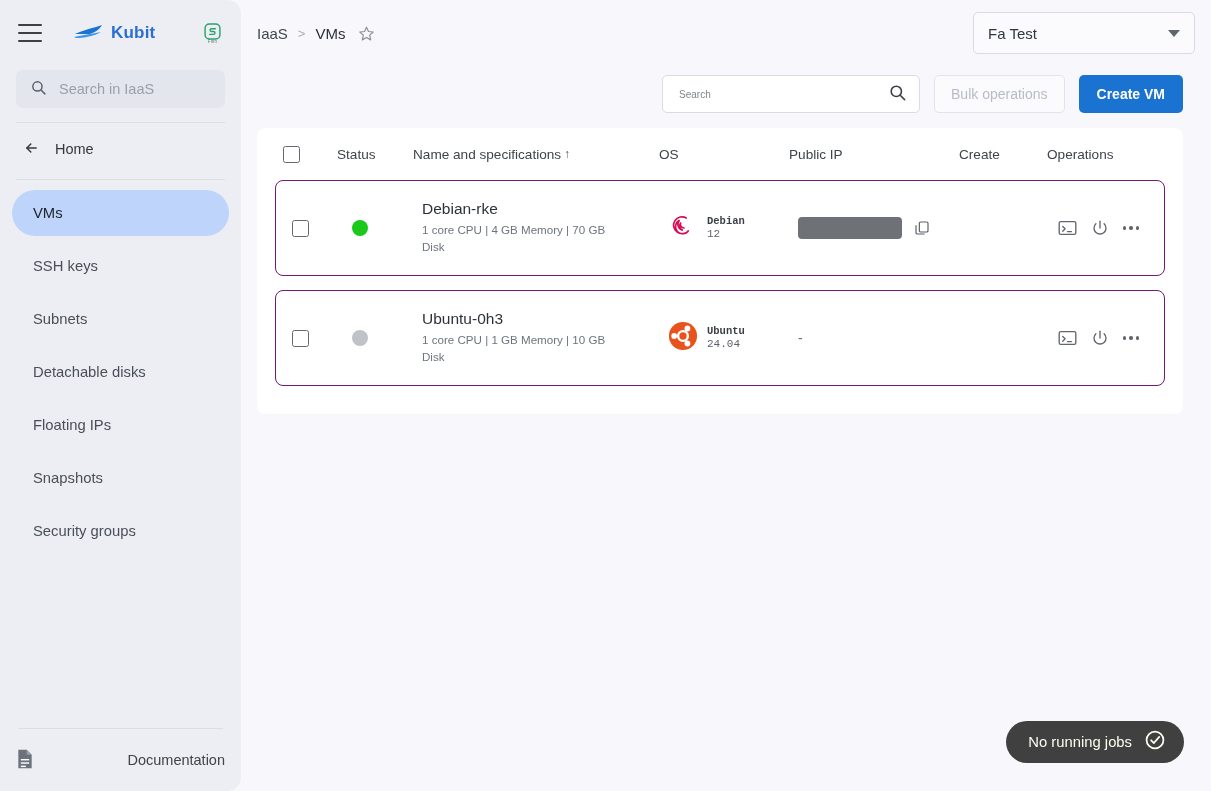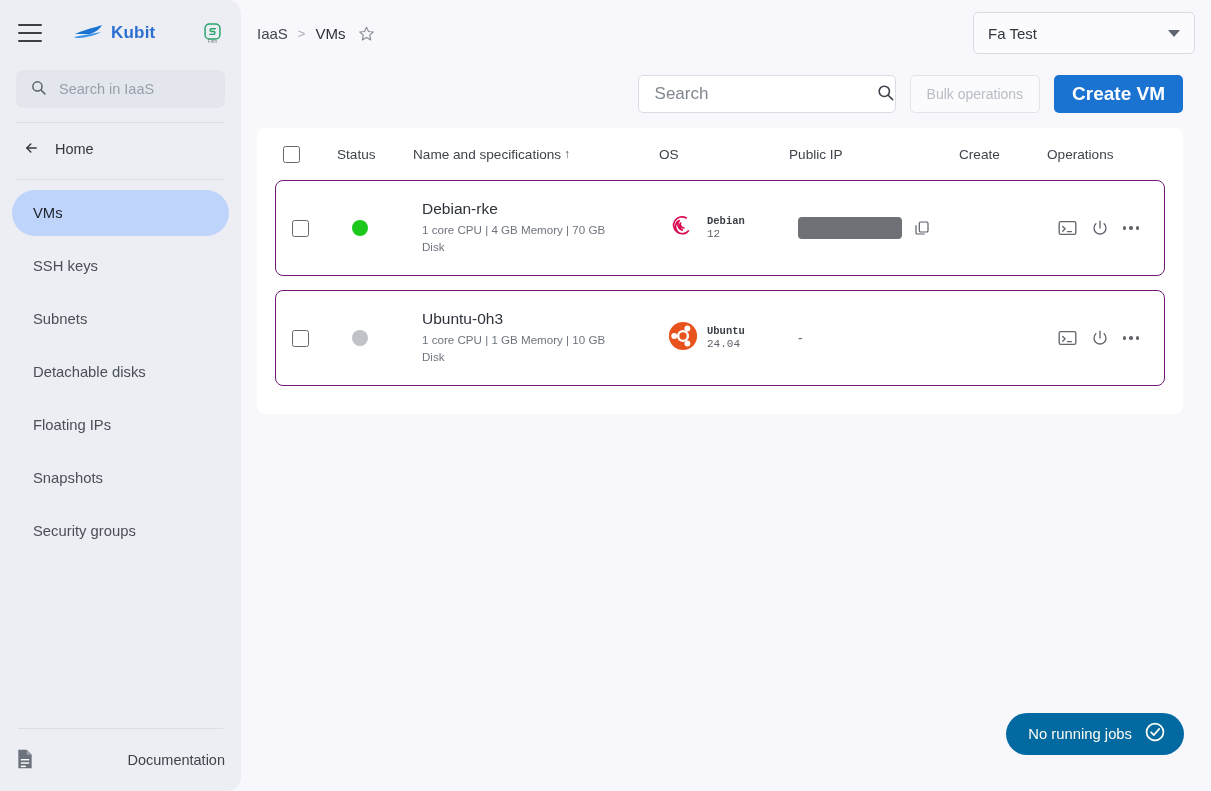--- a/index.html
+++ b/index.html
@@ -86,33 +86,33 @@
     border-top: 7px solid #5f6570; }
 
   .toolbar { height: 56px; display: flex; align-items: center; justify-content: flex-end;
     padding: 0 28px 0 0; gap: 14px; }
   .searchbox {
     width: 258px; height: 38px; background: #fff;
     border: 1px solid #d9dce4; border-radius: 5px;
     display: flex; align-items: center; padding: 0 12px 0 16px; cursor: text;
   }
   .searchbox input {
-    flex: 1; border: none; outline: none; font-size: 17px;
+    flex: 1; border: none; outline: none; font-size: 10px;
     color: #ec4899; background: transparent; font-family: "Liberation Sans", sans-serif;
   }
   .searchbox input::placeholder { color: #80868f; }
   .btn-bulk {
     height: 38px; padding: 0 16px; border-radius: 5px;
     border: 1px solid #e2e4ea; background: #fbfbfd;
     color: #b7bcc5; font-size: 14px; display: flex; align-items: center;
     cursor: default;
   }
   .btn-create {
     height: 38px; padding: 0 18px; border-radius: 5px; border: none;
-    background: #1a73d1; color: #fff; font-size: 19px; font-weight: bold;
+    background: #1a73d1; color: #fff; font-size: 14px; font-weight: bold;
     display: flex; align-items: center; cursor: pointer;
     font-family: "Liberation Sans", sans-serif;
   }
 
   
   .table-wrap {
     margin: 6px 28px 0 16px; background: #fff;
     border-radius: 8px; padding: 0 0 14px 0; min-height: 260px;
   }
   .row-grid {
@@ -154,22 +154,22 @@
   .ip-dash { color: #6b7079; font-size: 14px; }
   .copy-ic { cursor: pointer; display: flex; }
 
   .ops { display: flex; align-items: center; gap: 14px; justify-content: flex-start; padding-left: 2px; }
   .op-ic { cursor: pointer; display: flex; align-items: center; }
   .dots3 { display: flex; gap: 3px; align-items: center; cursor: pointer; }
   .dots3 i { width: 3.4px; height: 3.4px; border-radius: 50%; background: #62676e; display: block; }
 
   
   .jobs-pill {
-    position: absolute; right: 27px; bottom: 36px;
-    height: 42px; border-radius: 21px; background: #0369a1;
+    position: absolute; right: 27px; bottom: 28px;
+    height: 42px; border-radius: 21px; background: #404040;
     display: flex; align-items: center; gap: 12px;
     padding: 0 18px 0 22px; cursor: pointer;
   }
   .jobs-text { color: #fdfdf2; font-size: 14.8px; }
 </style>
 </head>
 <body>
 
 <div class="app">
 

